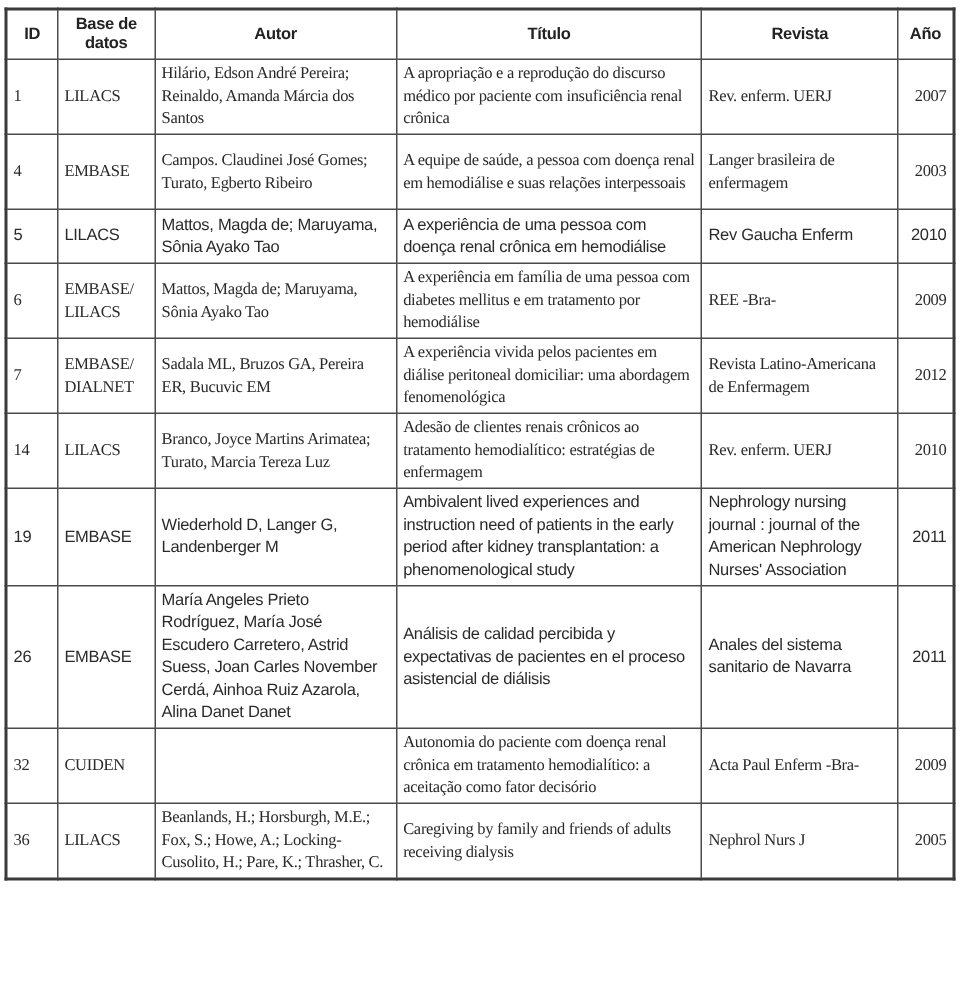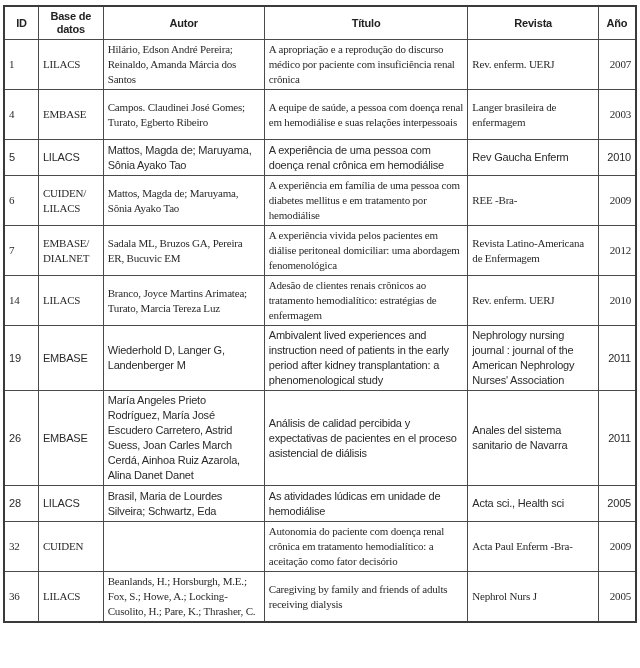--- a/index.html
+++ b/index.html
@@ -86,21 +86,21 @@
     <tr class="r2">
       <td>5</td>
       <td>LILACS</td>
       <td>Mattos, Magda de; Maruyama, Sônia Ayako Tao</td>
       <td>A experiência de uma pessoa com doença renal crônica em hemodiálise</td>
       <td>Rev Gaucha Enferm</td>
       <td class="yr">2010</td>
     </tr>
     <tr class="r3">
       <td>6</td>
-      <td>CUIDEN/ LILACS</td>
+      <td>EMBASE/ LILACS</td>
       <td>Mattos, Magda de; Maruyama, Sônia Ayako Tao</td>
       <td>A experiência em família de uma pessoa com diabetes mellitus e em tratamento por hemodiálise</td>
       <td>REE -Bra-</td>
       <td class="yr">2009</td>
     </tr>
     <tr class="r3">
       <td>7</td>
       <td>EMBASE/ DIALNET</td>
       <td>Sadala ML, Bruzos GA, Pereira ER, Bucuvic EM</td>
       <td>A experiência vivida pelos pacientes em diálise peritoneal domiciliar: uma abordagem fenomenológica</td>
@@ -119,32 +119,24 @@
       <td>19</td>
       <td>EMBASE</td>
       <td>Wiederhold D, Langer G, Landenberger M</td>
       <td>Ambivalent lived experiences and instruction need of patients in the early period after kidney transplantation: a phenomenological study</td>
       <td>Nephrology nursing journal : journal of the American Nephrology Nurses' Association</td>
       <td class="yr">2011</td>
     </tr>
     <tr class="r5">
       <td>26</td>
       <td>EMBASE</td>
-      <td>María Angeles Prieto Rodríguez, María José Escudero Carretero, Astrid Suess, Joan Carles March Cerdá, Ainhoa Ruiz Azarola, Alina Danet Danet</td>
+      <td>María Angeles Prieto Rodríguez, María José Escudero Carretero, Astrid Suess, Joan Carles November Cerdá, Ainhoa Ruiz Azarola, Alina Danet Danet</td>
       <td>Análisis de calidad percibida y expectativas de pacientes en el proceso asistencial de diálisis</td>
       <td>Anales del sistema sanitario de Navarra</td>
       <td class="yr">2011</td>
-    </tr>
-    <tr class="r2">
-      <td>28</td>
-      <td>LILACS</td>
-      <td>Brasil, Maria de Lourdes Silveira; Schwartz, Eda</td>
-      <td>As atividades lúdicas em unidade de hemodiálise</td>
-      <td>Acta sci., Health sci</td>
-      <td class="yr">2005</td>
     </tr>
     <tr class="r3">
       <td>32</td>
       <td>CUIDEN</td>
       <td></td>
       <td>Autonomia do paciente com doença renal crônica em tratamento hemodialítico: a aceitação como fator decisório</td>
       <td>Acta Paul Enferm -Bra-</td>
       <td class="yr">2009</td>
     </tr>
     <tr class="r3">

